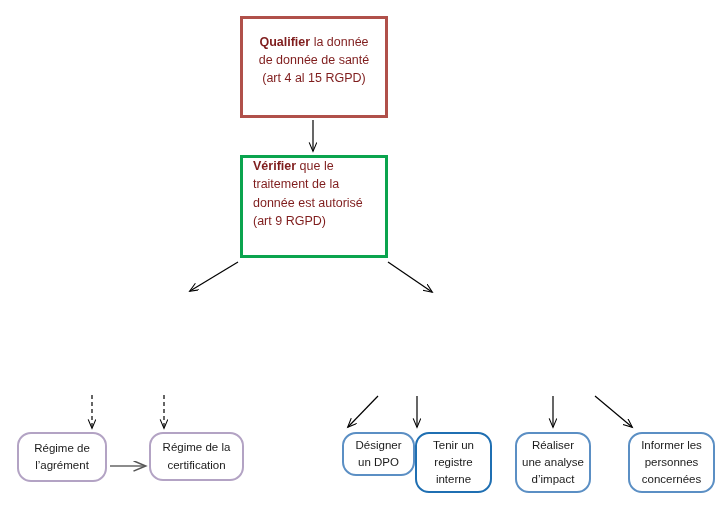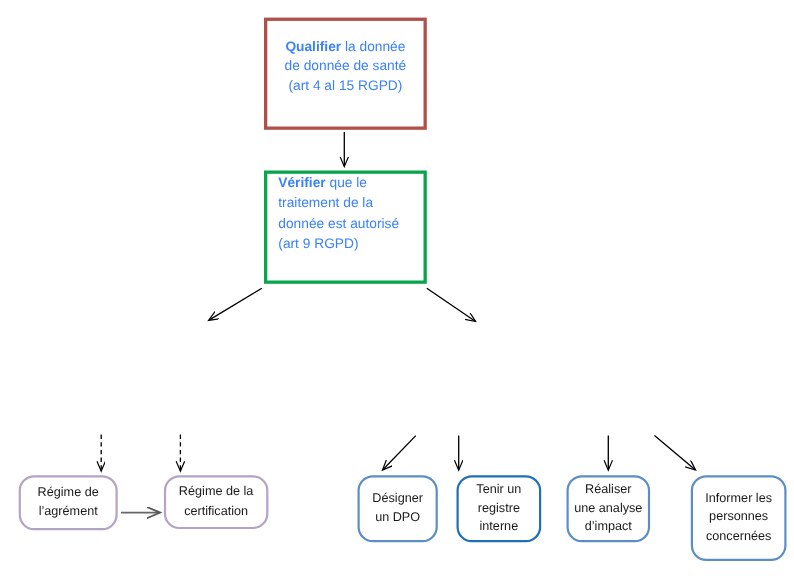--- a/index.html
+++ b/index.html
@@ -23,21 +23,21 @@
     width: 722px; height: 524px;
     pointer-events: none;
   }
   .node {
     position: absolute;
     background: #ffffff;
     display: flex;
     align-items: center;
     justify-content: flex-end;
     text-align: center;
-    color: #3b82f6;
+    color: #7f1d1d;
     z-index: 2;
   }
   .node .txt {
     display: block;
     width: 100%;
     line-height: 1.45;
   }
   .node b { font-weight: bold; }
 
   
@@ -82,24 +82,24 @@
     line-height: 1.5;
     z-index: 2;
     padding: 2px 4px;
   }
   .leaf-purple { border: 2px solid #b3a3c4; }
   .leaf-blue   { border: 2px solid #5b8fc4; }
   .leaf-blue-strong { border: 2.5px solid #1f6fb2; }
 
   #leaf-agrement     { left: 17px;  top: 432px; width: 90px;  height: 50px; }
   #leaf-certification{ left: 149px; top: 432px; width: 95px;  height: 49px; }
-  #leaf-dpo          { left: 325px; top: 432px; width: 73px;  height: 61px; }
+  #leaf-dpo          { left: 342px; top: 432px; width: 73px;  height: 44px; }
   #leaf-registre     { left: 415px; top: 432px; width: 77px;  height: 61px; }
   #leaf-analyse      { left: 515px; top: 432px; width: 76px;  height: 61px; }
-  #leaf-informer     { left: 628px; top: 432px; width: 87px;  height: 78px; }
+  #leaf-informer     { left: 628px; top: 432px; width: 87px;  height: 61px; }
 </style>
 </head>
 <body>
 
 <div id="canvas">
 
   <svg class="arrows" viewBox="0 0 722 524" xmlns="http://www.w3.org/2000/svg">
     <defs>
       <marker id="ah" markerWidth="9" markerHeight="9" refX="7.2" refY="3.2" orient="auto" markerUnits="strokeWidth">
         <path d="M0,0 L7.6,3.2 L0,6.4" fill="none" stroke="#000000" stroke-width="0.9"></path>

